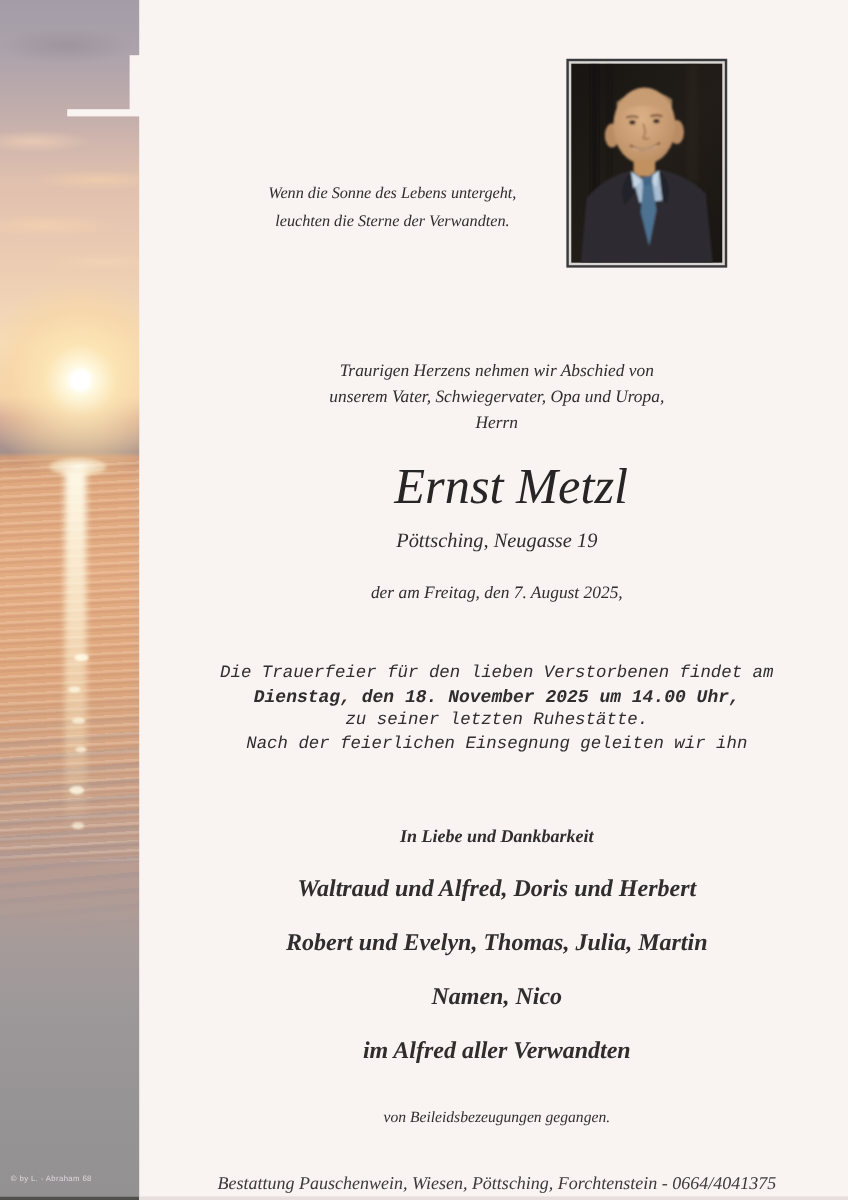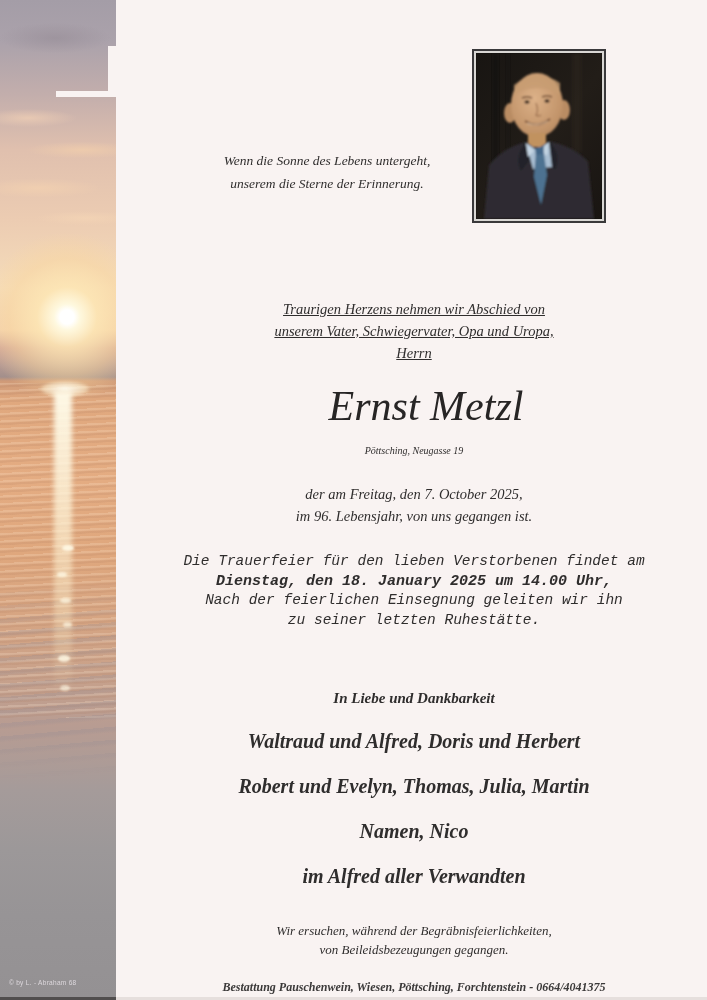--- a/index.html
+++ b/index.html
@@ -65,30 +65,30 @@
   
   .photo-frame{
     left:472px;top:49px;width:134px;height:174px;box-sizing:border-box;
     border:2px solid #3a393b;background:#d9d7d4;padding:2px;
   }
   .photo-frame svg{display:block;}
   
   .txt{font-style:italic;text-align:center;margin-top:21px;}
   .quote{left:150px;top:128px;width:354px;font-size:13.5px;line-height:23px;}
   .col{left:126px;width:576px;}
-  .intro{top:277px;font-size:14.5px;line-height:22px;text-decoration:underline;}
+  .intro{top:277px;font-size:14.5px;line-height:22px;}
   .name{top:371px;font-size:42px;line-height:46px;font-weight:400;margin:12px;color:#272525;}
-  .residence{top:419px;font-size:10px;line-height:22px;}
+  .residence{top:419px;font-size:17px;line-height:22px;}
   .passing{top:462px;font-size:14.5px;line-height:22px;}
   .ceremony{top:531px;font-size:14.5px;line-height:19.6px;font-family:Liberation Mono, monospace;}
   .ceremony .bold{font-weight:700;font-size:15px;}
   .closing{top:668px;font-size:15px;line-height:19px;font-weight:700;text-align:center;}
   .mourners{top:698px;font-size:20px;line-height:45px;font-weight:700;}
   .request{top:901px;font-size:13px;line-height:18.5px;}
-  .funeral{top:959px;font-size:12px;line-height:14px;color:#3b3939;font-weight:bold;}
+  .funeral{top:959px;font-size:15px;line-height:14px;color:#3b3939;}
 </style>
 </head>
 <body>
 
 <div>
 
   <div class="abs strip">
     <div class="abs ripples"></div>
     <div class="abs ripples-gray"></div>
     <div class="abs reflect-head"></div>
@@ -151,52 +151,50 @@
         <path d="M73,89 L65,97 L71,103 Z" fill="#c5d5e3"></path>
         <path d="M60,98 L67,94 L71,122 L65,152 L58,124 Z" fill="#4e7291"></path>
         <path d="M59,95 L68,93 L67,101 L60,102 Z" fill="#436688"></path>
       </g>
       <rect width="126" height="166" fill="none" stroke="#000" opacity=".25"></rect>
     </svg>
   </div>
 
   <div class="abs txt quote">
     <div>Wenn die Sonne des Lebens untergeht,</div>
-    <div>unserem die Sterne der Erinnerung.</div>
+    <div>leuchten die Sterne der Verwandten.</div>
   </div>
 
   <div class="abs txt col intro">
     <div>Traurigen Herzens nehmen wir Abschied von</div>
     <div>unserem Vater, Schwiegervater, Opa und Uropa,</div>
     <div>Herrn</div>
   </div>
 
   <h1 class="abs txt col name">Ernst Metzl</h1>
   <div class="abs txt col residence">Pöttsching, Neugasse 19</div>
 
   <div class="abs txt col passing">
-    <div>der am Freitag, den 7. October 2025,</div>
-    <div>im 96. Lebensjahr, von uns gegangen ist.</div>
+    <div>der am Freitag, den 7. August 2025,</div>
   </div>
 
   <div class="abs txt col ceremony">
     <div>Die Trauerfeier für den lieben Verstorbenen findet am</div>
-    <div class="bold">Dienstag, den 18. January 2025 um 14.00 Uhr,</div>
+    <div class="bold">Dienstag, den 18. November 2025 um 14.00 Uhr,</div>
+    <div>zu seiner letzten Ruhestätte.</div>
     <div>Nach der feierlichen Einsegnung geleiten wir ihn</div>
-    <div>zu seiner letzten Ruhestätte.</div>
   </div>
 
   <div class="abs txt col closing">In Liebe und Dankbarkeit</div>
   <div class="abs txt col mourners">
     <div>Waltraud und Alfred, Doris und Herbert</div>
     <div>Robert und Evelyn, Thomas, Julia, Martin</div>
     <div>Namen, Nico</div>
     <div>im Alfred aller Verwandten</div>
   </div>
 
   <div class="abs txt col request">
-    <div>Wir ersuchen, während der Begräbnisfeierlichkeiten,</div>
     <div>von Beileidsbezeugungen gegangen.</div>
   </div>
 
   <div class="abs txt col funeral">Bestattung Pauschenwein, Wiesen, Pöttsching, Forchtenstein - 0664/4041375</div>
 
 </div>
 
 </body></html>

